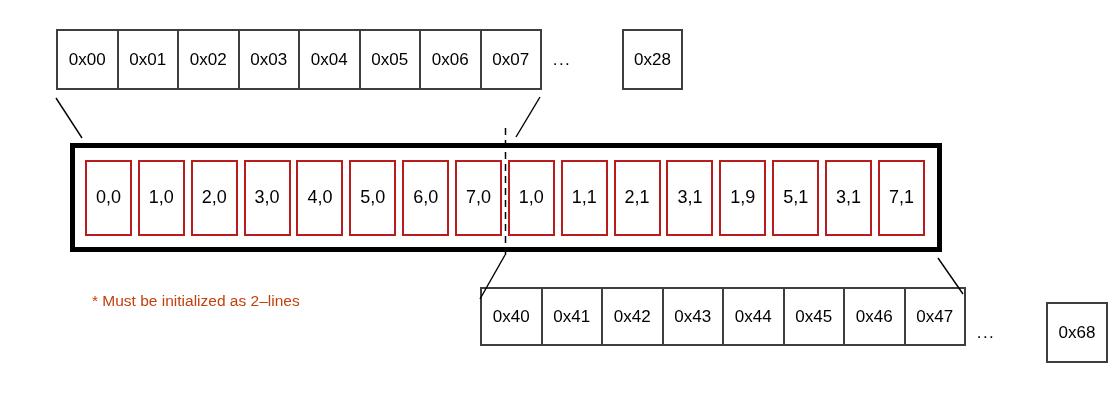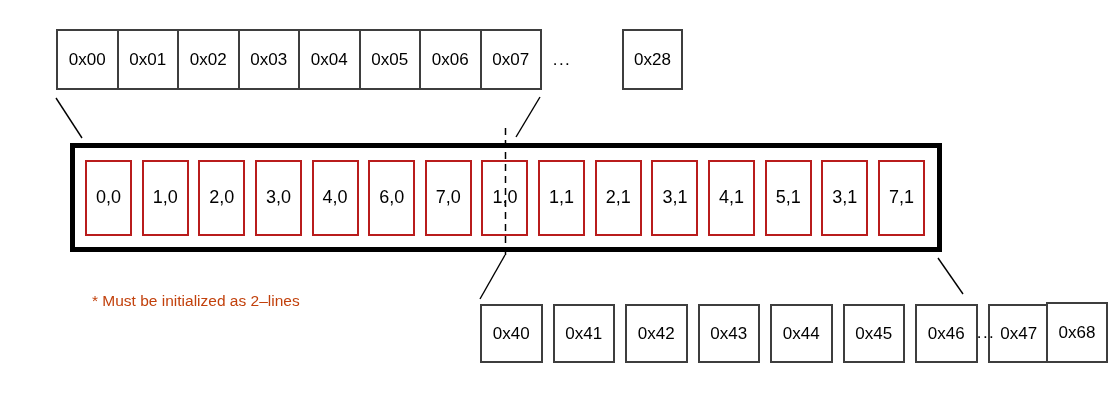--- a/index.html
+++ b/index.html
@@ -21,21 +21,21 @@
     display: flex;
     align-items: center;
     justify-content: center;
     font-size: 17px;
     background: #ffffff;
     white-space: nowrap;
   }
   .row .cell + .cell { margin-left: -2px; }
   .row-top { left: 56px; top: 29px; }
   .row-top .cell { height: 61px; }
-  .row-bottom { left: 480px; top: 304px; gap: 12px; }
+  .row-bottom { left: 480px; top: 287px; }
   .row-bottom .cell { height: 59px; }
   .lone-cell {
     position: absolute;
     box-sizing: border-box;
     border: 2px solid #3e3e3e;
     display: flex;
     align-items: center;
     justify-content: center;
     font-size: 17px;
     background: #ffffff;
@@ -110,27 +110,28 @@
   </div>
   <div class="dots dots-top">...</div>
   <div class="lone-cell lone-top">0x28</div>
 
   <div class="bigbox">
     <div class="dcell">0,0</div>
     <div class="dcell">1,0</div>
     <div class="dcell">2,0</div>
     <div class="dcell">3,0</div>
     <div class="dcell">4,0</div>
+    <div class="dcell">5,0</div>
     <div class="dcell">6,0</div>
     <div class="dcell">7,0</div>
     <div class="dcell">1,0</div>
     <div class="dcell">1,1</div>
     <div class="dcell">2,1</div>
     <div class="dcell">3,1</div>
-    <div class="dcell">4,1</div>
+    <div class="dcell">1,9</div>
     <div class="dcell">5,1</div>
     <div class="dcell">3,1</div>
     <div class="dcell">7,1</div>
   </div>
 
   <div class="note">* Must be initialized as 2–lines</div>
 
   <div class="row row-bottom">
     <div class="cell">0x40</div>
     <div class="cell">0x41</div>

